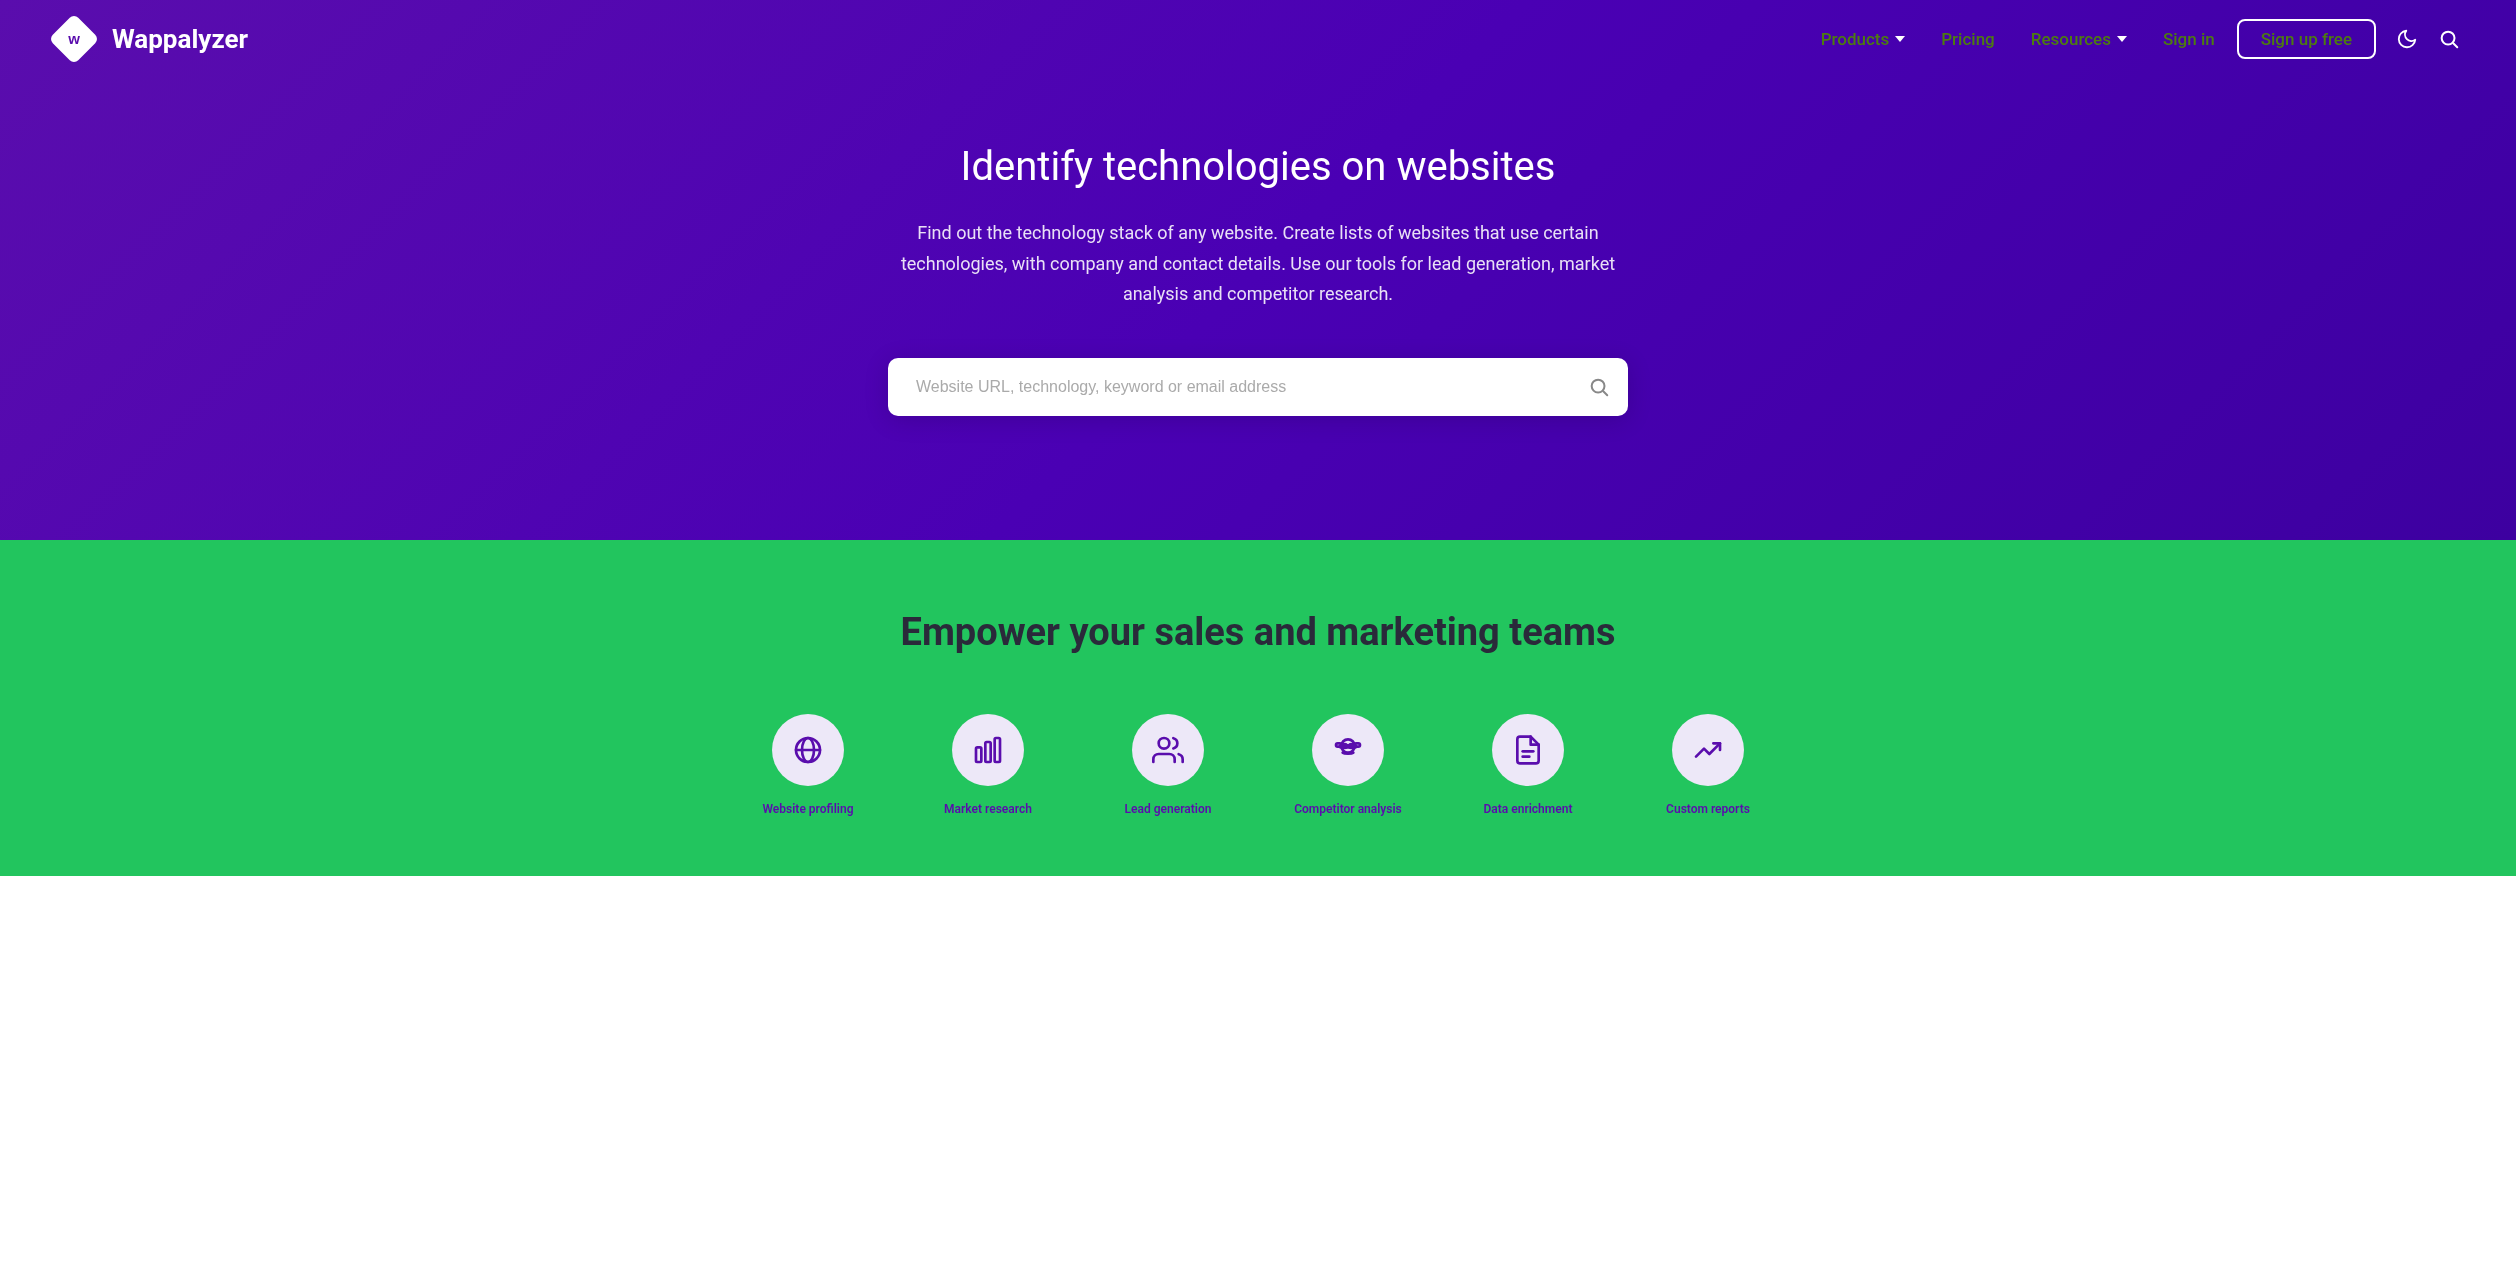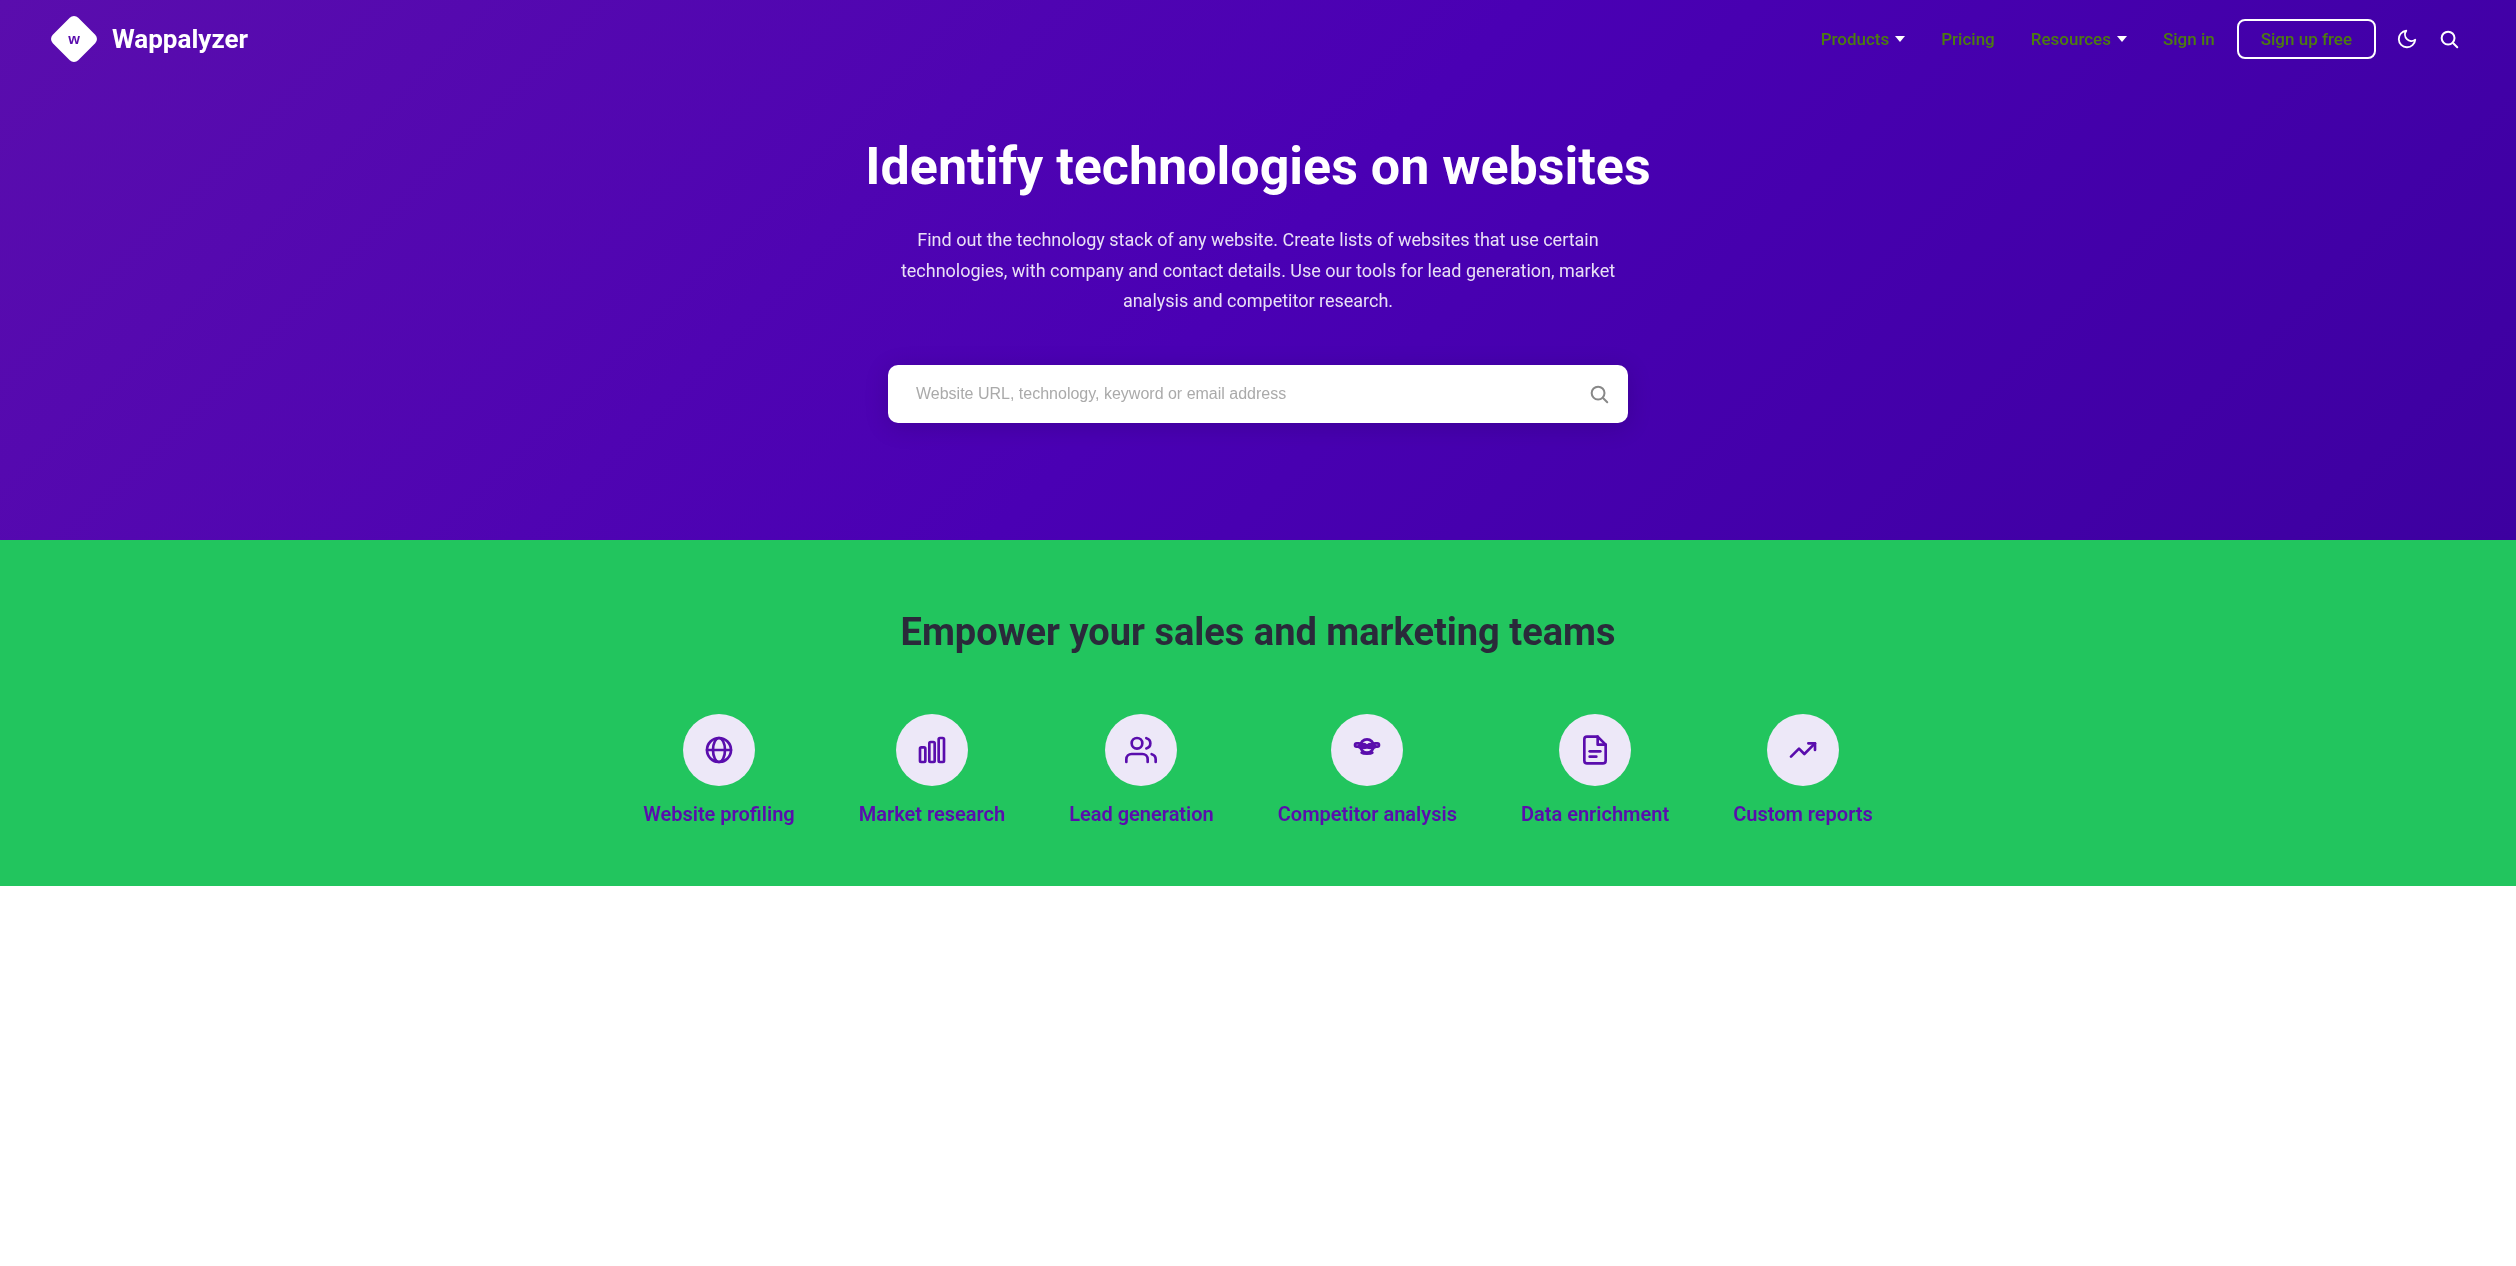--- a/index.html
+++ b/index.html
@@ -95,22 +95,22 @@
       display: flex;
       flex-direction: column;
       align-items: center;
       justify-content: center;
       padding: 100px 20px 80px;
       text-align: center;
     }
 
     .hero-title {
       color: #ffffff;
-      font-size: 52px;
-      font-weight: 700;
+      font-size: 40px;
+      font-weight: 400;
       margin-bottom: 28px;
       line-height: 1.15;
       max-width: 900px;
     }
 
     .hero-subtitle {
       color: rgba(255,255,255,0.88);
       font-size: 18px;
       line-height: 1.7;
       max-width: 740px;
@@ -200,21 +200,21 @@
       height: 32px;
       fill: none;
       stroke: #5a0dad;
       stroke-width: 2;
       stroke-linecap: round;
       stroke-linejoin: round;
     }
 
     .feature-label {
       color: #5a0dad;
-      font-size: 20px;
+      font-size: 12px;
       font-weight: 600;
     }
 
     
     .logo-diamond {
       width: 52px;
       height: 52px;
     }
   </style>
 </head>

